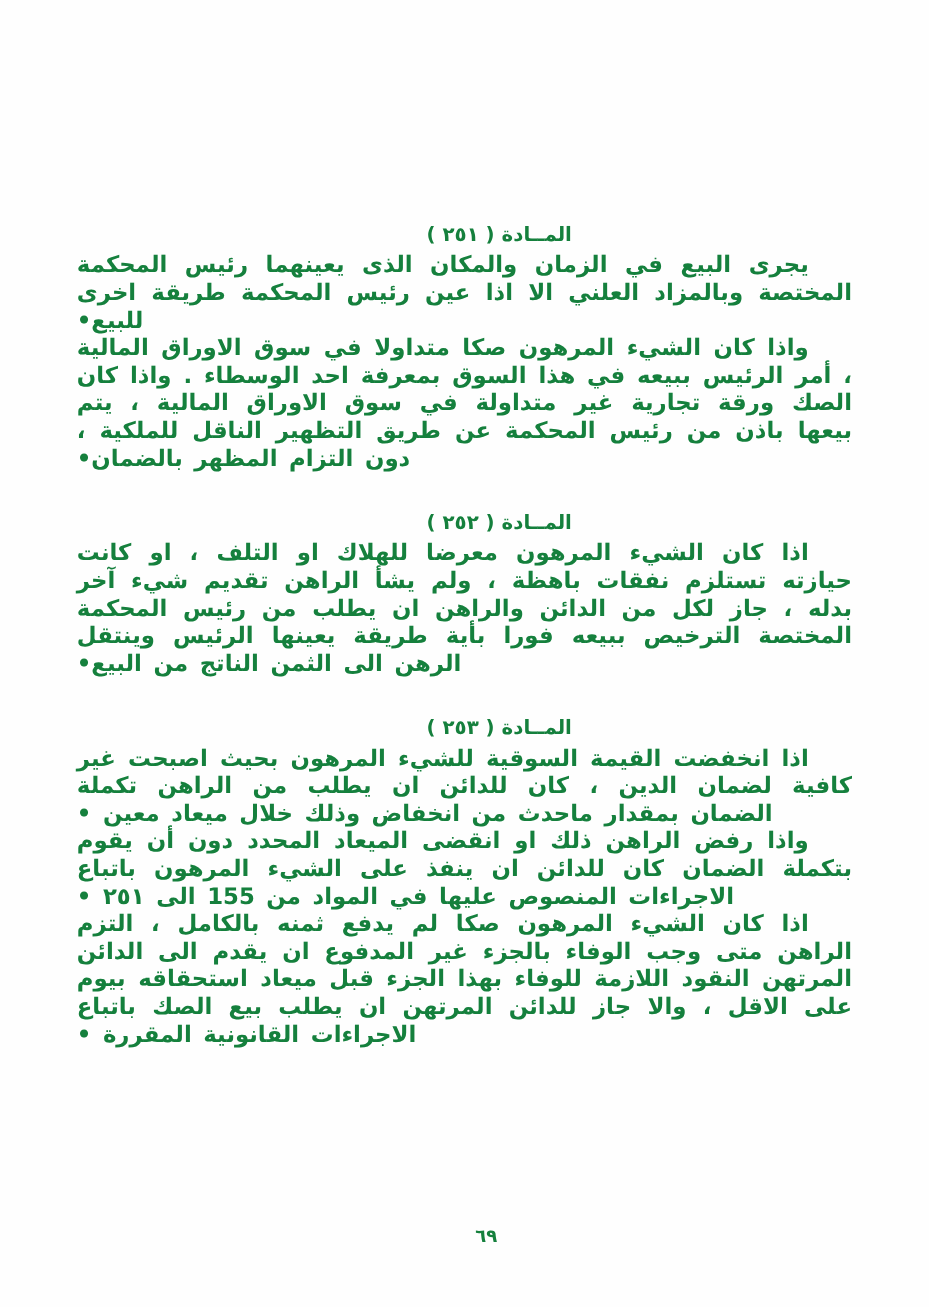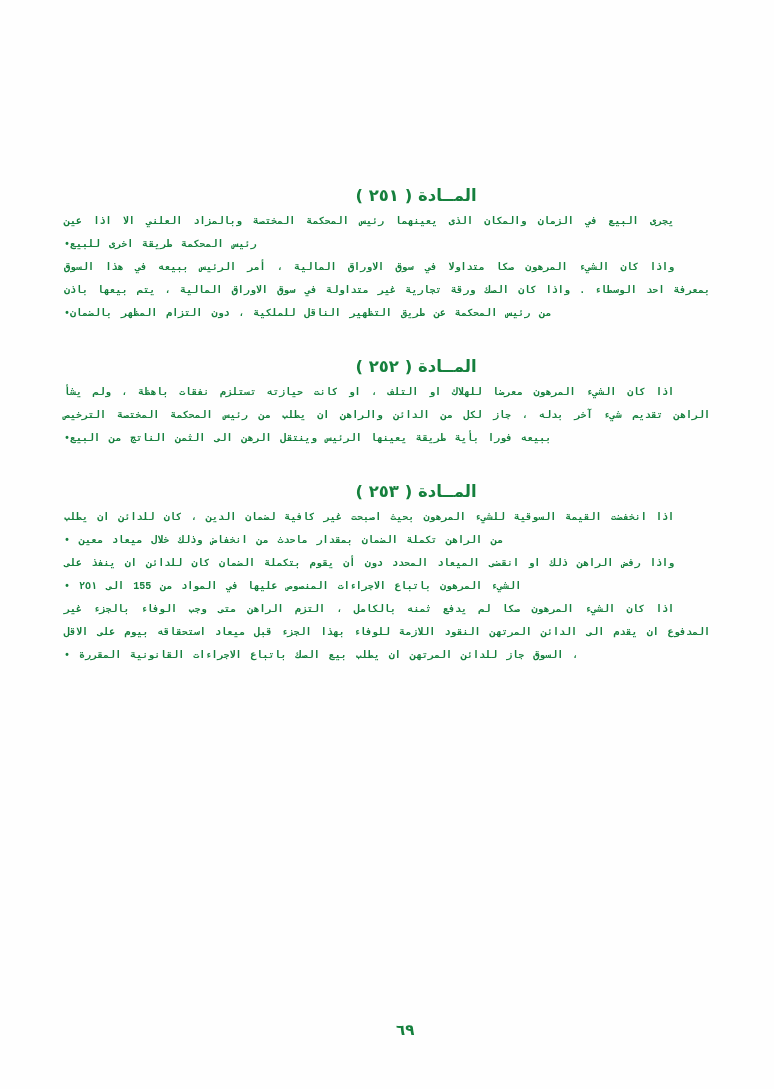--- a/index.html
+++ b/index.html
@@ -30,30 +30,29 @@
     text-align: center;
     margin: 0 0 5px 0;
     transform: translateX(29px);
     letter-spacing: 0.5px;
     white-space: nowrap;
   }
   .article + .article .article-title {
     margin-top: 32px;
   }
   .body-para {
-    font-size: 10px;
+    font-size: 19px;
     font-weight: bold;
     line-height: 23px;
     margin: 0;
     text-align: justify;
     text-align-last: left;
     -moz-text-align-last: left;
     text-indent: 36px;
     word-spacing: 3px;
-    font-family: Liberation Mono, monospace;
   }
   .page-number {
     position: absolute;
     top: 1021px;
     left: 396px;
     font-size: 15px;
     font-weight: bold;
     direction: rtl;
   }
 </style>
@@ -74,19 +73,19 @@
       <p class="body-para">اذا كان الشيء المرهون معرضا للهلاك او التلف ، او كانت حيازته تستلزم نفقات باهظة ، ولم يشأ الراهن تقديم شيء آخر بدله ، جاز لكل من الدائن والراهن ان يطلب من رئيس المحكمة المختصة الترخيص ببيعه فورا بأية طريقة يعينها الرئيس وينتقل الرهن الى الثمن الناتج من البيع•</p>
     </section>
 
     <section class="article">
       <h2 class="article-title">المــادة ( ٢٥٣ )</h2>
       <p class="body-para">اذا انخفضت القيمة السوقية للشيء المرهون بحيث اصبحت غير كافية لضمان الدين ، كان للدائن ان يطلب من الراهن تكملة الضمان بمقدار ماحدث من انخفاض وذلك خلال ميعاد معين •</p>
       <p class="body-para">واذا رفض الراهن ذلك او انقضى الميعاد المحدد دون أن يقوم بتكملة الضمان كان للدائن ان ينفذ على الشيء المرهون باتباع الاجراءات المنصوص عليها في المواد من 155 الى ٢٥١ •</p>
     </section>
 
     <section class="article">
-      <p class="body-para">اذا كان الشيء المرهون صكا لم يدفع ثمنه بالكامل ، التزم الراهن متى وجب الوفاء بالجزء غير المدفوع ان يقدم الى الدائن المرتهن النقود اللازمة للوفاء بهذا الجزء قبل ميعاد استحقاقه بيوم على الاقل ، السوق جاز للدائن المرتهن ان يطلب بيع الصك باتباع الاجراءات القانونية المقررة •</p>
+      <p class="body-para">اذا كان الشيء المرهون صكا لم يدفع ثمنه بالكامل ، التزم الراهن متى وجب الوفاء بالجزء غير المدفوع ان يقدم الى الدائن المرتهن النقود اللازمة للوفاء بهذا الجزء قبل ميعاد استحقاقه بيوم على الاقل ، والا جاز للدائن المرتهن ان يطلب بيع الصك باتباع الاجراءات القانونية المقررة •</p>
     </section>
 
   </main>
 
   <div class="page-number">٦٩</div>
 </div>
 
 </body></html>

